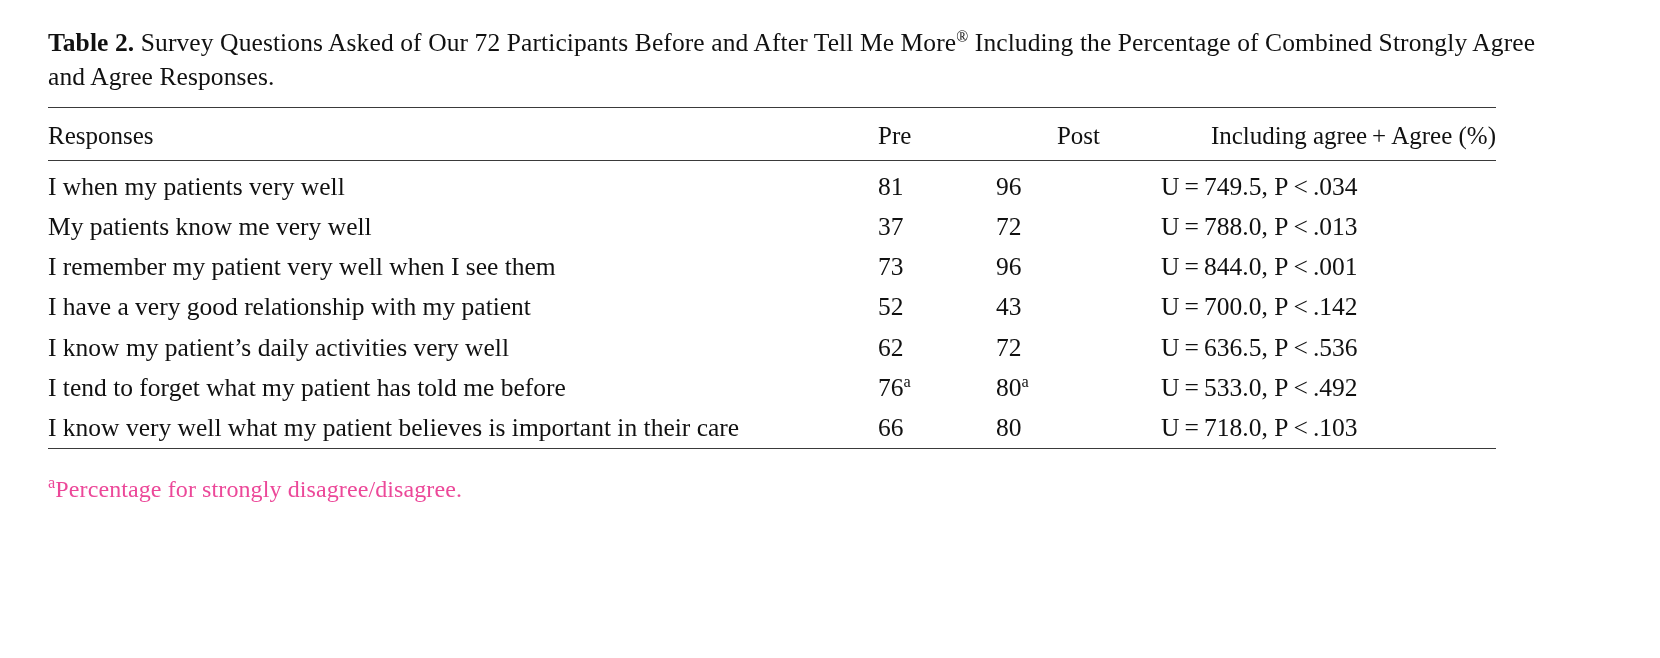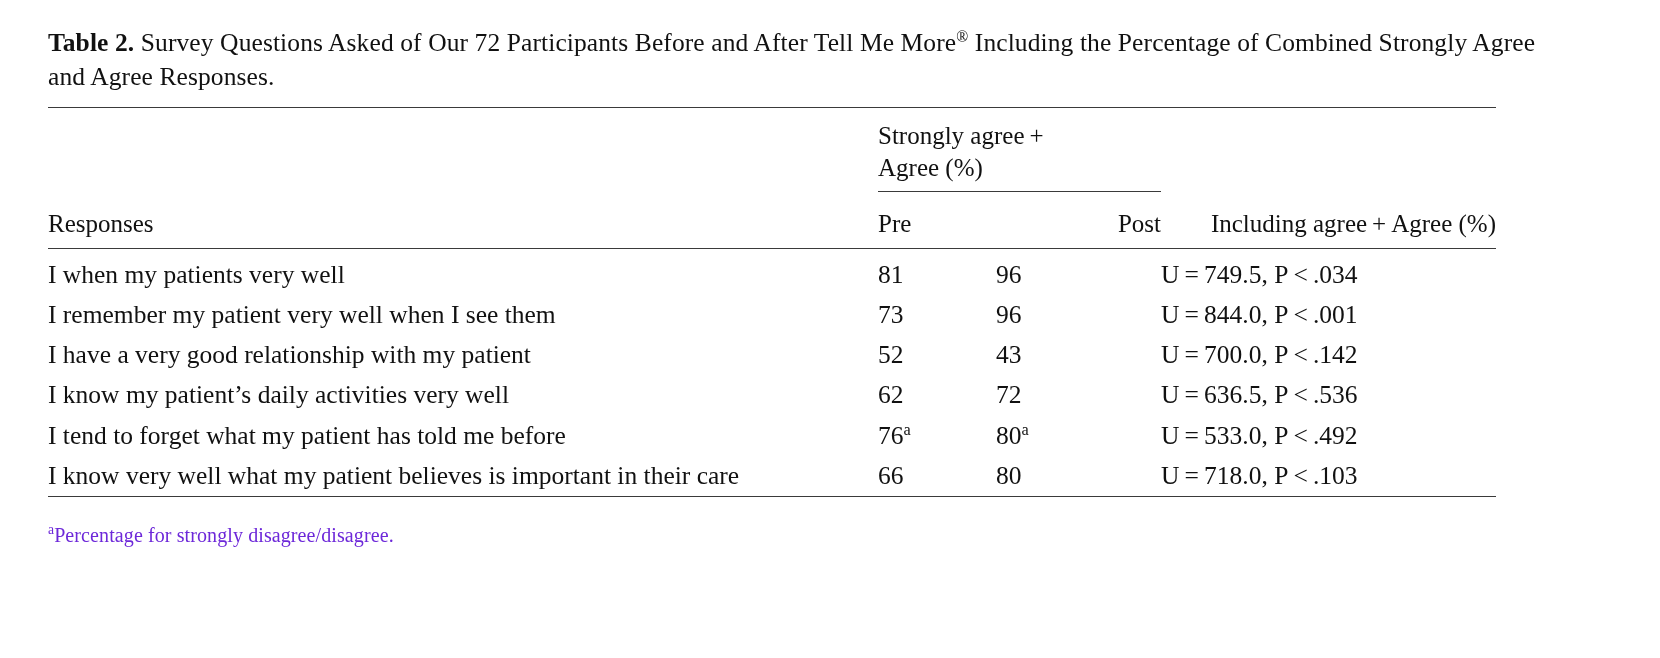--- a/index.html
+++ b/index.html
@@ -94,21 +94,21 @@
     padding-bottom: 7px;
   }
 
   .colhead td {
     padding-top: 14px !important;
     padding-bottom: 10px !important;
     font-size: 25px;
   }
   .colhead .c-question { text-align: left; }
   .colhead .c-pre { text-align: left; }
-  .colhead .c-post { text-align: right; }
+  .colhead .c-post { text-align: center; }
   .colhead .c-stat { text-align: right; }
 
   tbody.body td {
     padding-top: 6px !important;
     padding-bottom: 6px !important;
     font-size: 25.5px;
     line-height: 1.1;
   }
   tbody.body tr:first-child td { padding-top: 12px !important; }
   tbody.body tr:last-child td { padding-bottom: 12px !important; }
@@ -119,22 +119,22 @@
   .c-stat { width: 335px; text-align: right; white-space: nowrap; }
 
   sup.fn {
     font-size: 0.64em;
     vertical-align: super;
     line-height: 0;
   }
 
   .footnote {
     margin-top: 9px;
-    font-size: 20px;
-    color: #6d28d9;
+    font-size: 24px;
+    color: #ec4899;
     letter-spacing: 0.1px;
   }
   .footnote sup {
     font-size: 0.68em;
     vertical-align: super;
     line-height: 0;
   }
 </style>
 </head>
 <body>
@@ -152,49 +152,45 @@
         <col style="width:830px">
         <col style="width:118px">
         <col style="width:165px">
         <col style="width:335px">
       </colgroup>
 
       <thead>
         <tr class="rule-top">
           <td colspan="4"></td>
         </tr>
-        <tr>
-          <td></td>
-          <td class="spanner" colspan="2">
-            <span class="sp-inner">
-              <span>Strongly agree +</span><br>
-              <span>Agree (%)</span>
-            </span>
-          </td>
-          <td></td>
-        </tr>
         <tr class="colhead">
           <td class="c-question">Responses</td>
           <td class="c-pre">Pre</td>
           <td class="c-post">Post</td>
           <td class="c-stat">Including agree + Agree (%)</td>
         </tr>
         <tr class="rule-head">
           <td colspan="4"></td>
         </tr>
       </thead>
 
       <tbody class="body">
         <tr>
           <td class="c-question">I when my patients very well</td>
           <td class="c-pre"><span>81</span><sup class="fn"></sup></td>
           <td class="c-post"><span>96</span><sup class="fn"></sup></td>
           <td class="c-stat">U = 749.5, P &lt; .034</td>
         </tr>
         <tr>
+          <td class="c-question">My patients know me very well</td>
+          <td class="c-pre"><span>37</span><sup class="fn"></sup></td>
+          <td class="c-post"><span>72</span><sup class="fn"></sup></td>
+          <td class="c-stat">U = 788.0, P &lt; .013</td>
+        </tr>
+        <tr>
           <td class="c-question">I remember my patient very well when I see them</td>
           <td class="c-pre"><span>73</span><sup class="fn"></sup></td>
           <td class="c-post"><span>96</span><sup class="fn"></sup></td>
           <td class="c-stat">U = 844.0, P &lt; .001</td>
         </tr>
         <tr>
           <td class="c-question">I have a very good relationship with my patient</td>
           <td class="c-pre"><span>52</span><sup class="fn"></sup></td>
           <td class="c-post"><span>43</span><sup class="fn"></sup></td>
           <td class="c-stat">U = 700.0, P &lt; .142</td>

